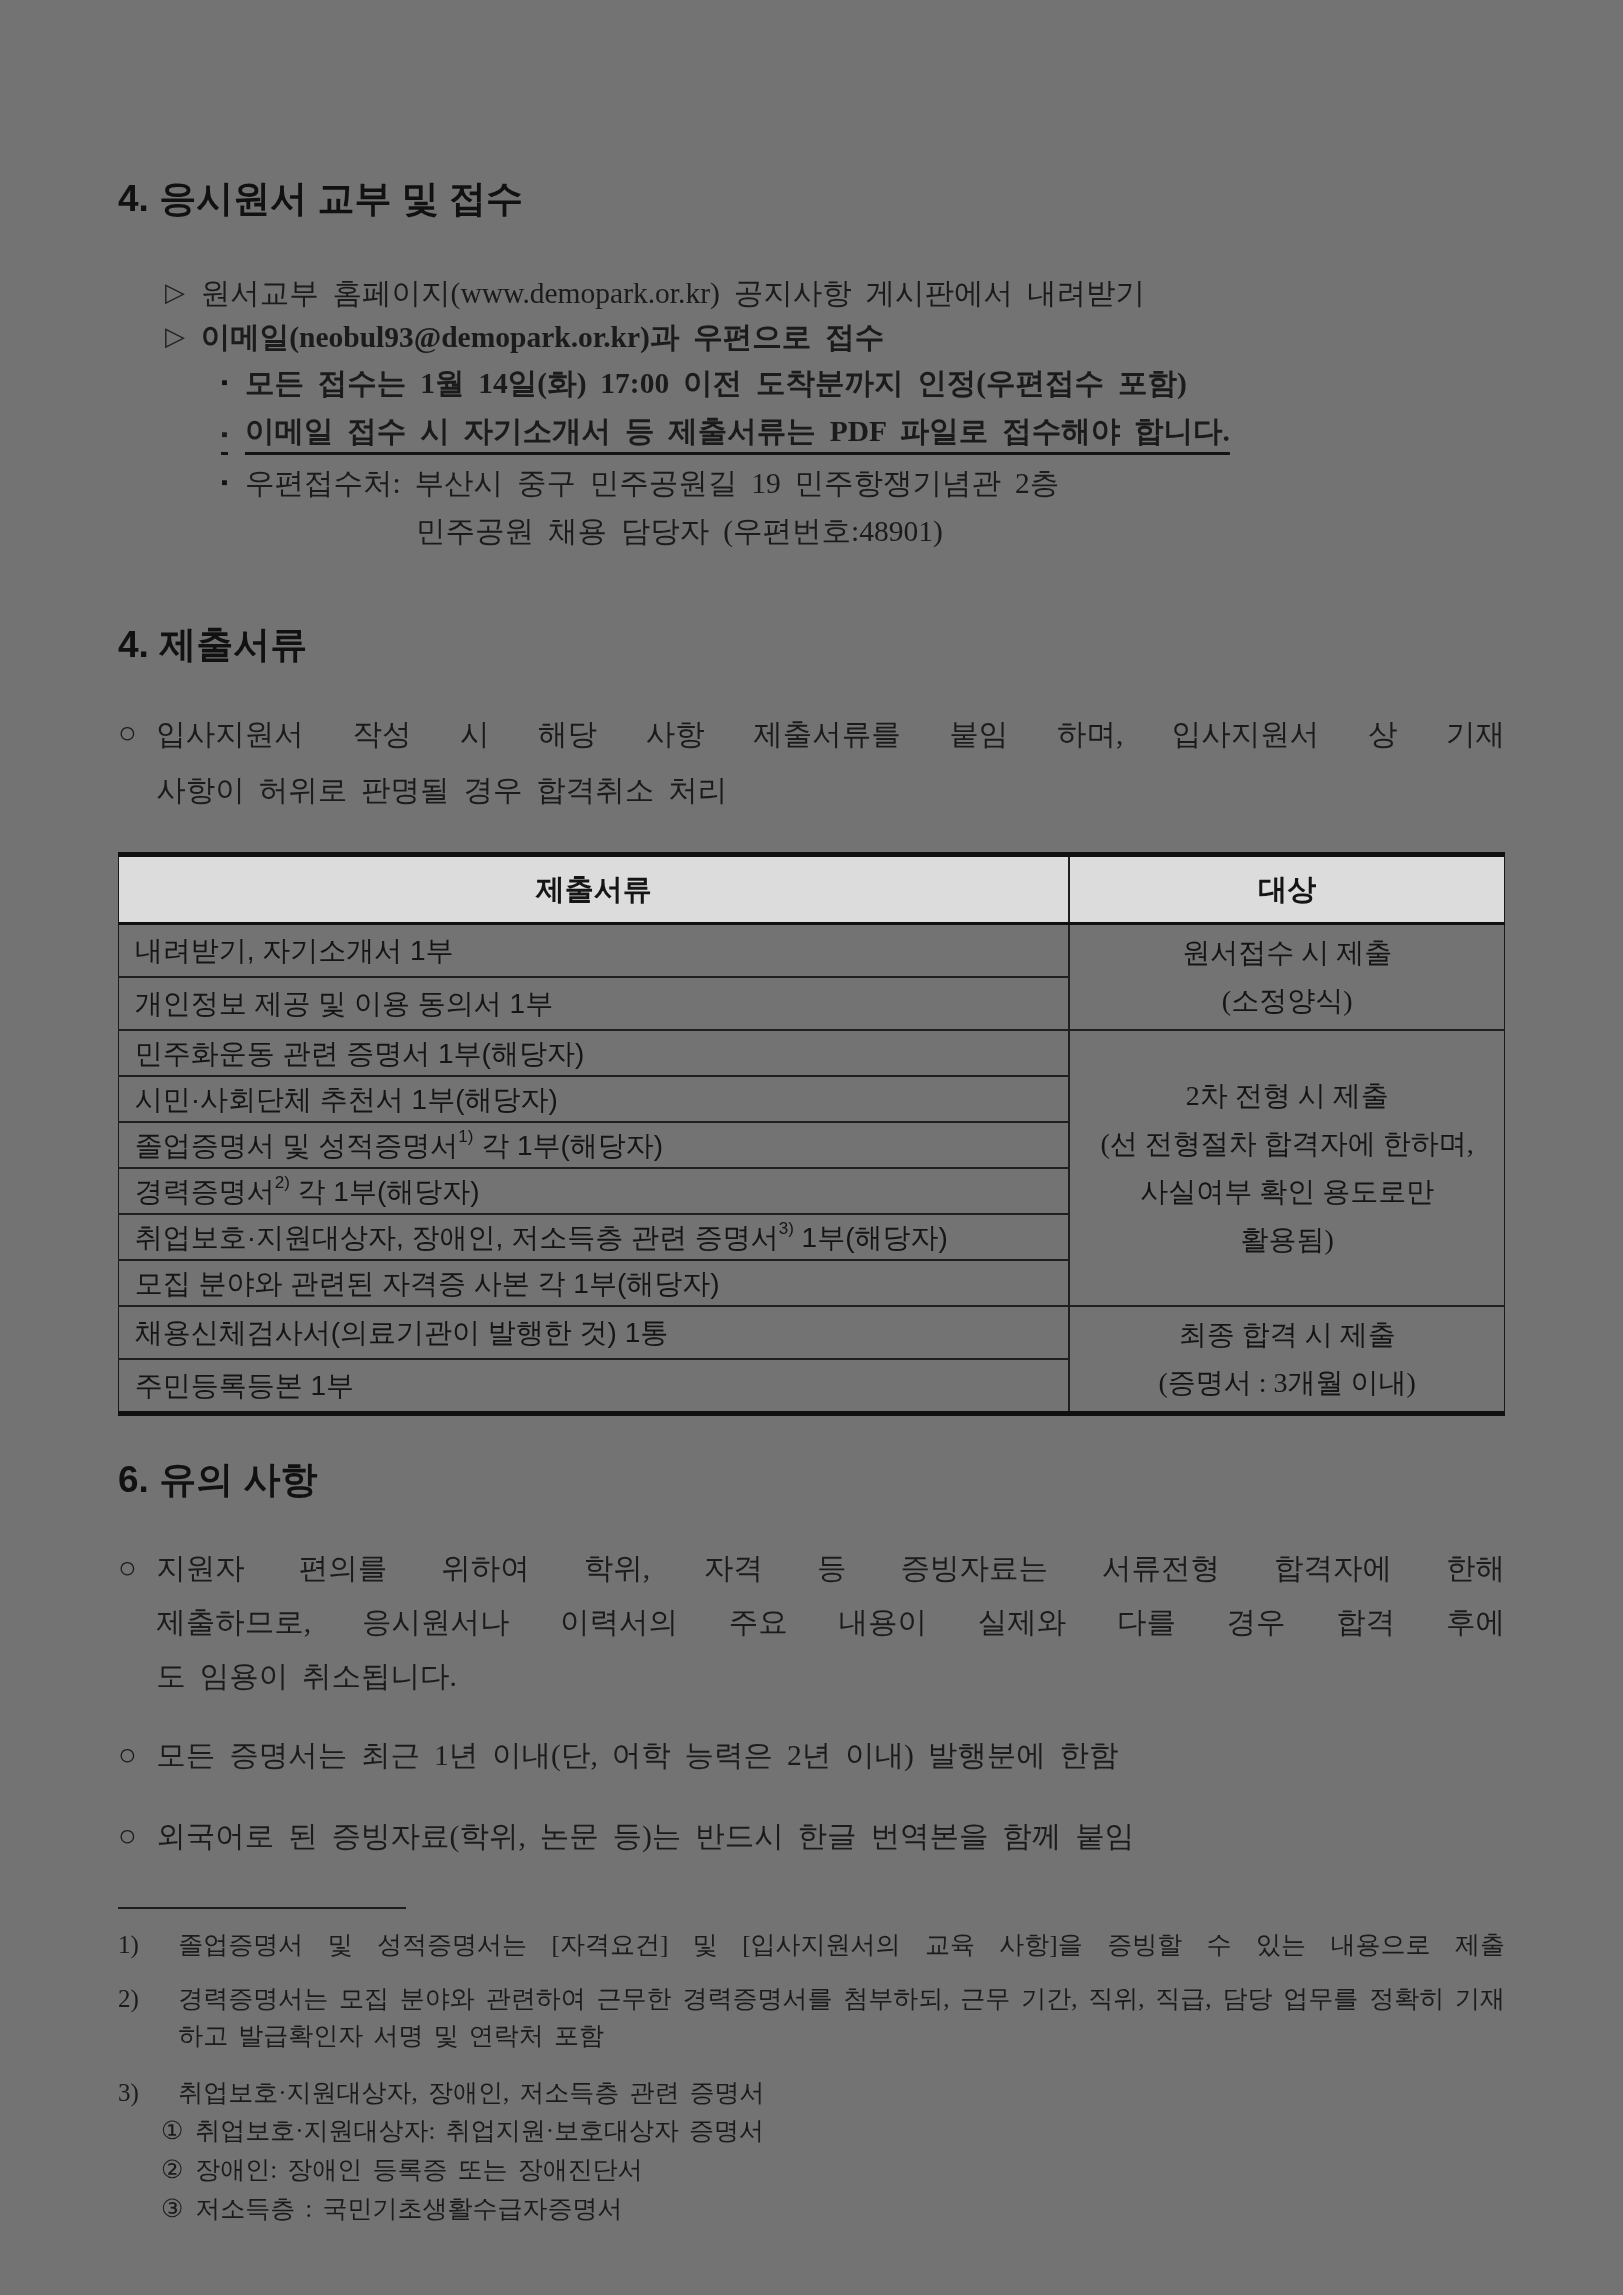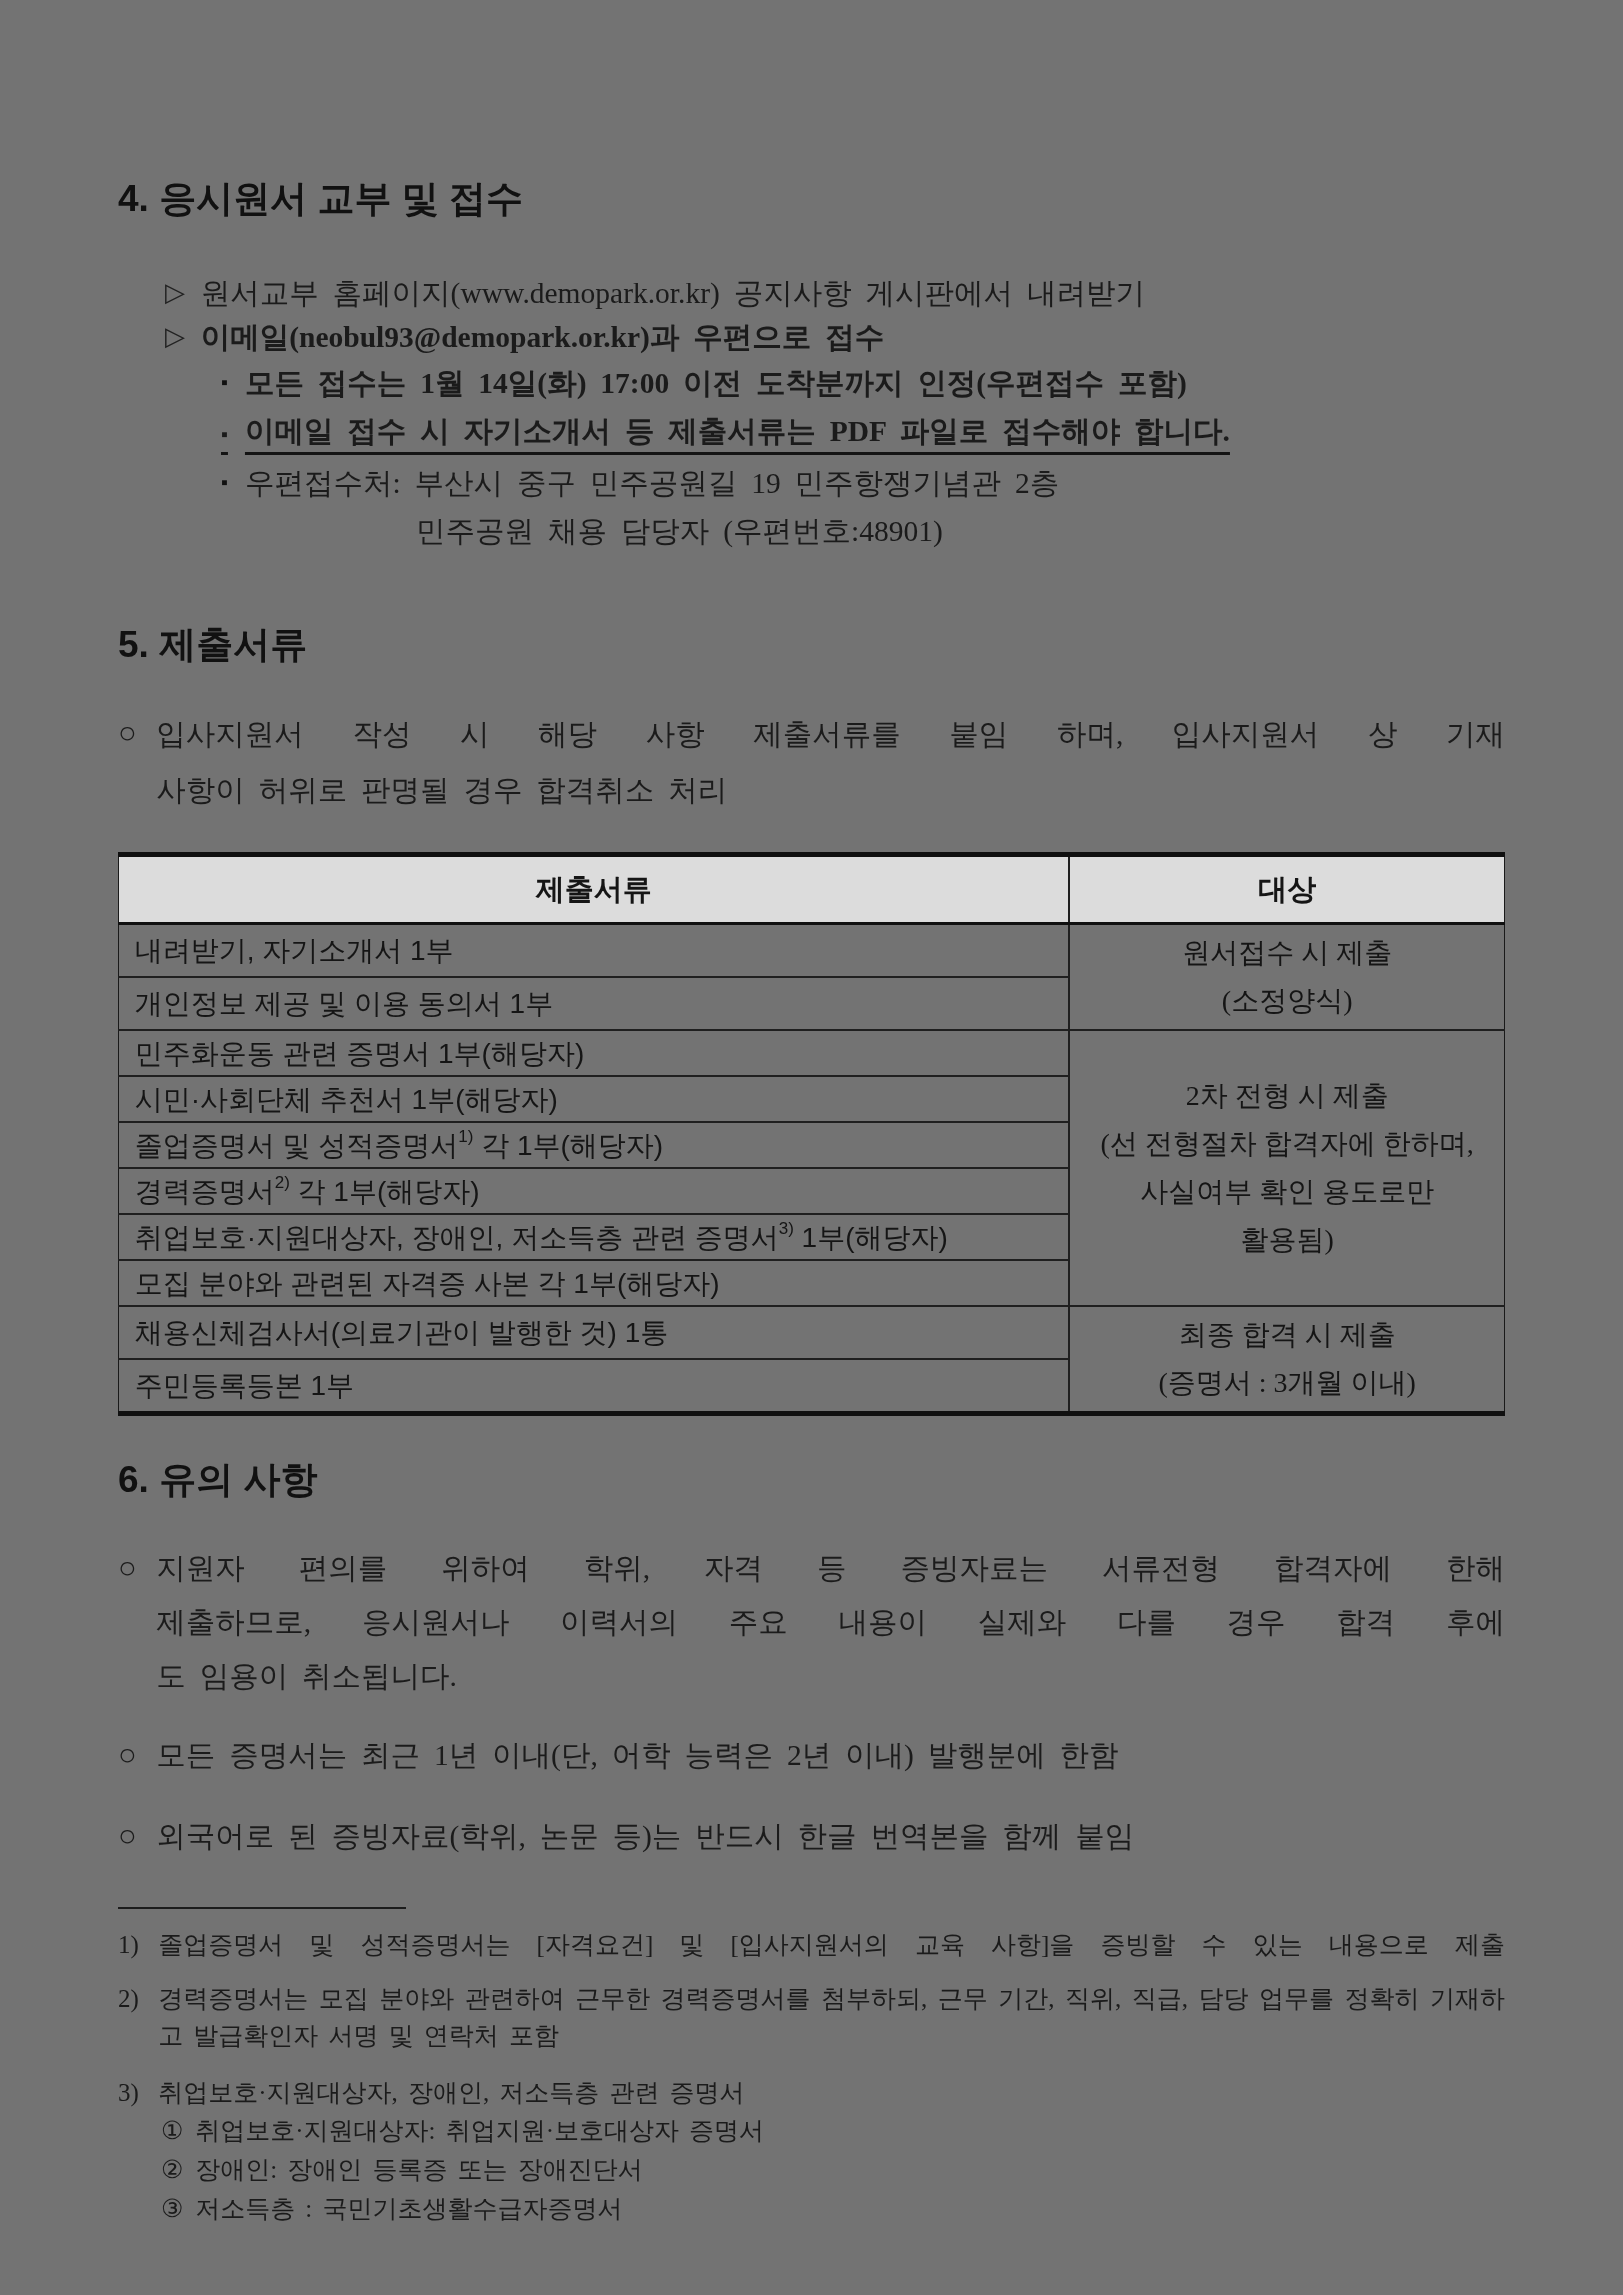--- a/index.html
+++ b/index.html
@@ -60,21 +60,21 @@
     text-align:center;white-space:pre-line;line-height:48px;font-size:28px;
     padding:3.9px 5.2px;}
   .subm-table sup{font-size:17px;line-height:0;position:relative;top:-2px;}
 
   
   .fn-sep{width:288px;border-top:2.6px solid #1c1c1c;margin-top:42px;}
   .fns{font-size:25px;line-height:37px;word-spacing:3.9px;}
   .fn{display:flex;align-items:flex-start;gap:9.2px;margin-top:17px;}
   .fn:first-of-type{margin-top:17px;}
   .fn .fn-marker{flex:none;width:31px;}
-  .fn .fn-text{flex:1;min-width:0;text-align:justify;}
+  .fn .fn-text{flex:1;min-width:0;text-align:justify;margin-left:20px;}
   .fn3{margin-top:19.6px;}
   .fn-sub{display:flex;align-items:flex-start;gap:11.8px;padding-left:43px;line-height:39px;}
   .fn-sub .fn-marker{width:auto;}
 </style>
 </head>
 <body>
 
 <div class="page">
 
   <div>
@@ -97,21 +97,21 @@
       <span class="marker">▪</span><span>이메일 접수 시 자기소개서 등 제출서류는 PDF 파일로 접수해야 합니다.</span>
     </div>
     <div class="sq-item">
       <span class="marker">▪</span>
       <span>우편접수처: 부산시 중구 민주공원길 19 민주항쟁기념관 2층</span>
     </div>
     <div class="cont-line">민주공원 채용 담당자 (우편번호:48901)</div>
   </div>
 
   <div>
-    <h2 class="sec-heading" id="h5">5. 제출서류</h2>
+    <h2 class="sec-heading" id="h5">4. 제출서류</h2>
 
     <div class="o-para">
       <span class="marker">○</span>
       <div class="ptext">
         <div class="jline">입사지원서 작성 시 해당 사항 제출서류를 붙임 하며, 입사지원서 상 기재</div>
         <div>사항이 허위로 판명될 경우 합격취소 처리</div>
       </div>
     </div>
 
     <table class="subm-table">

